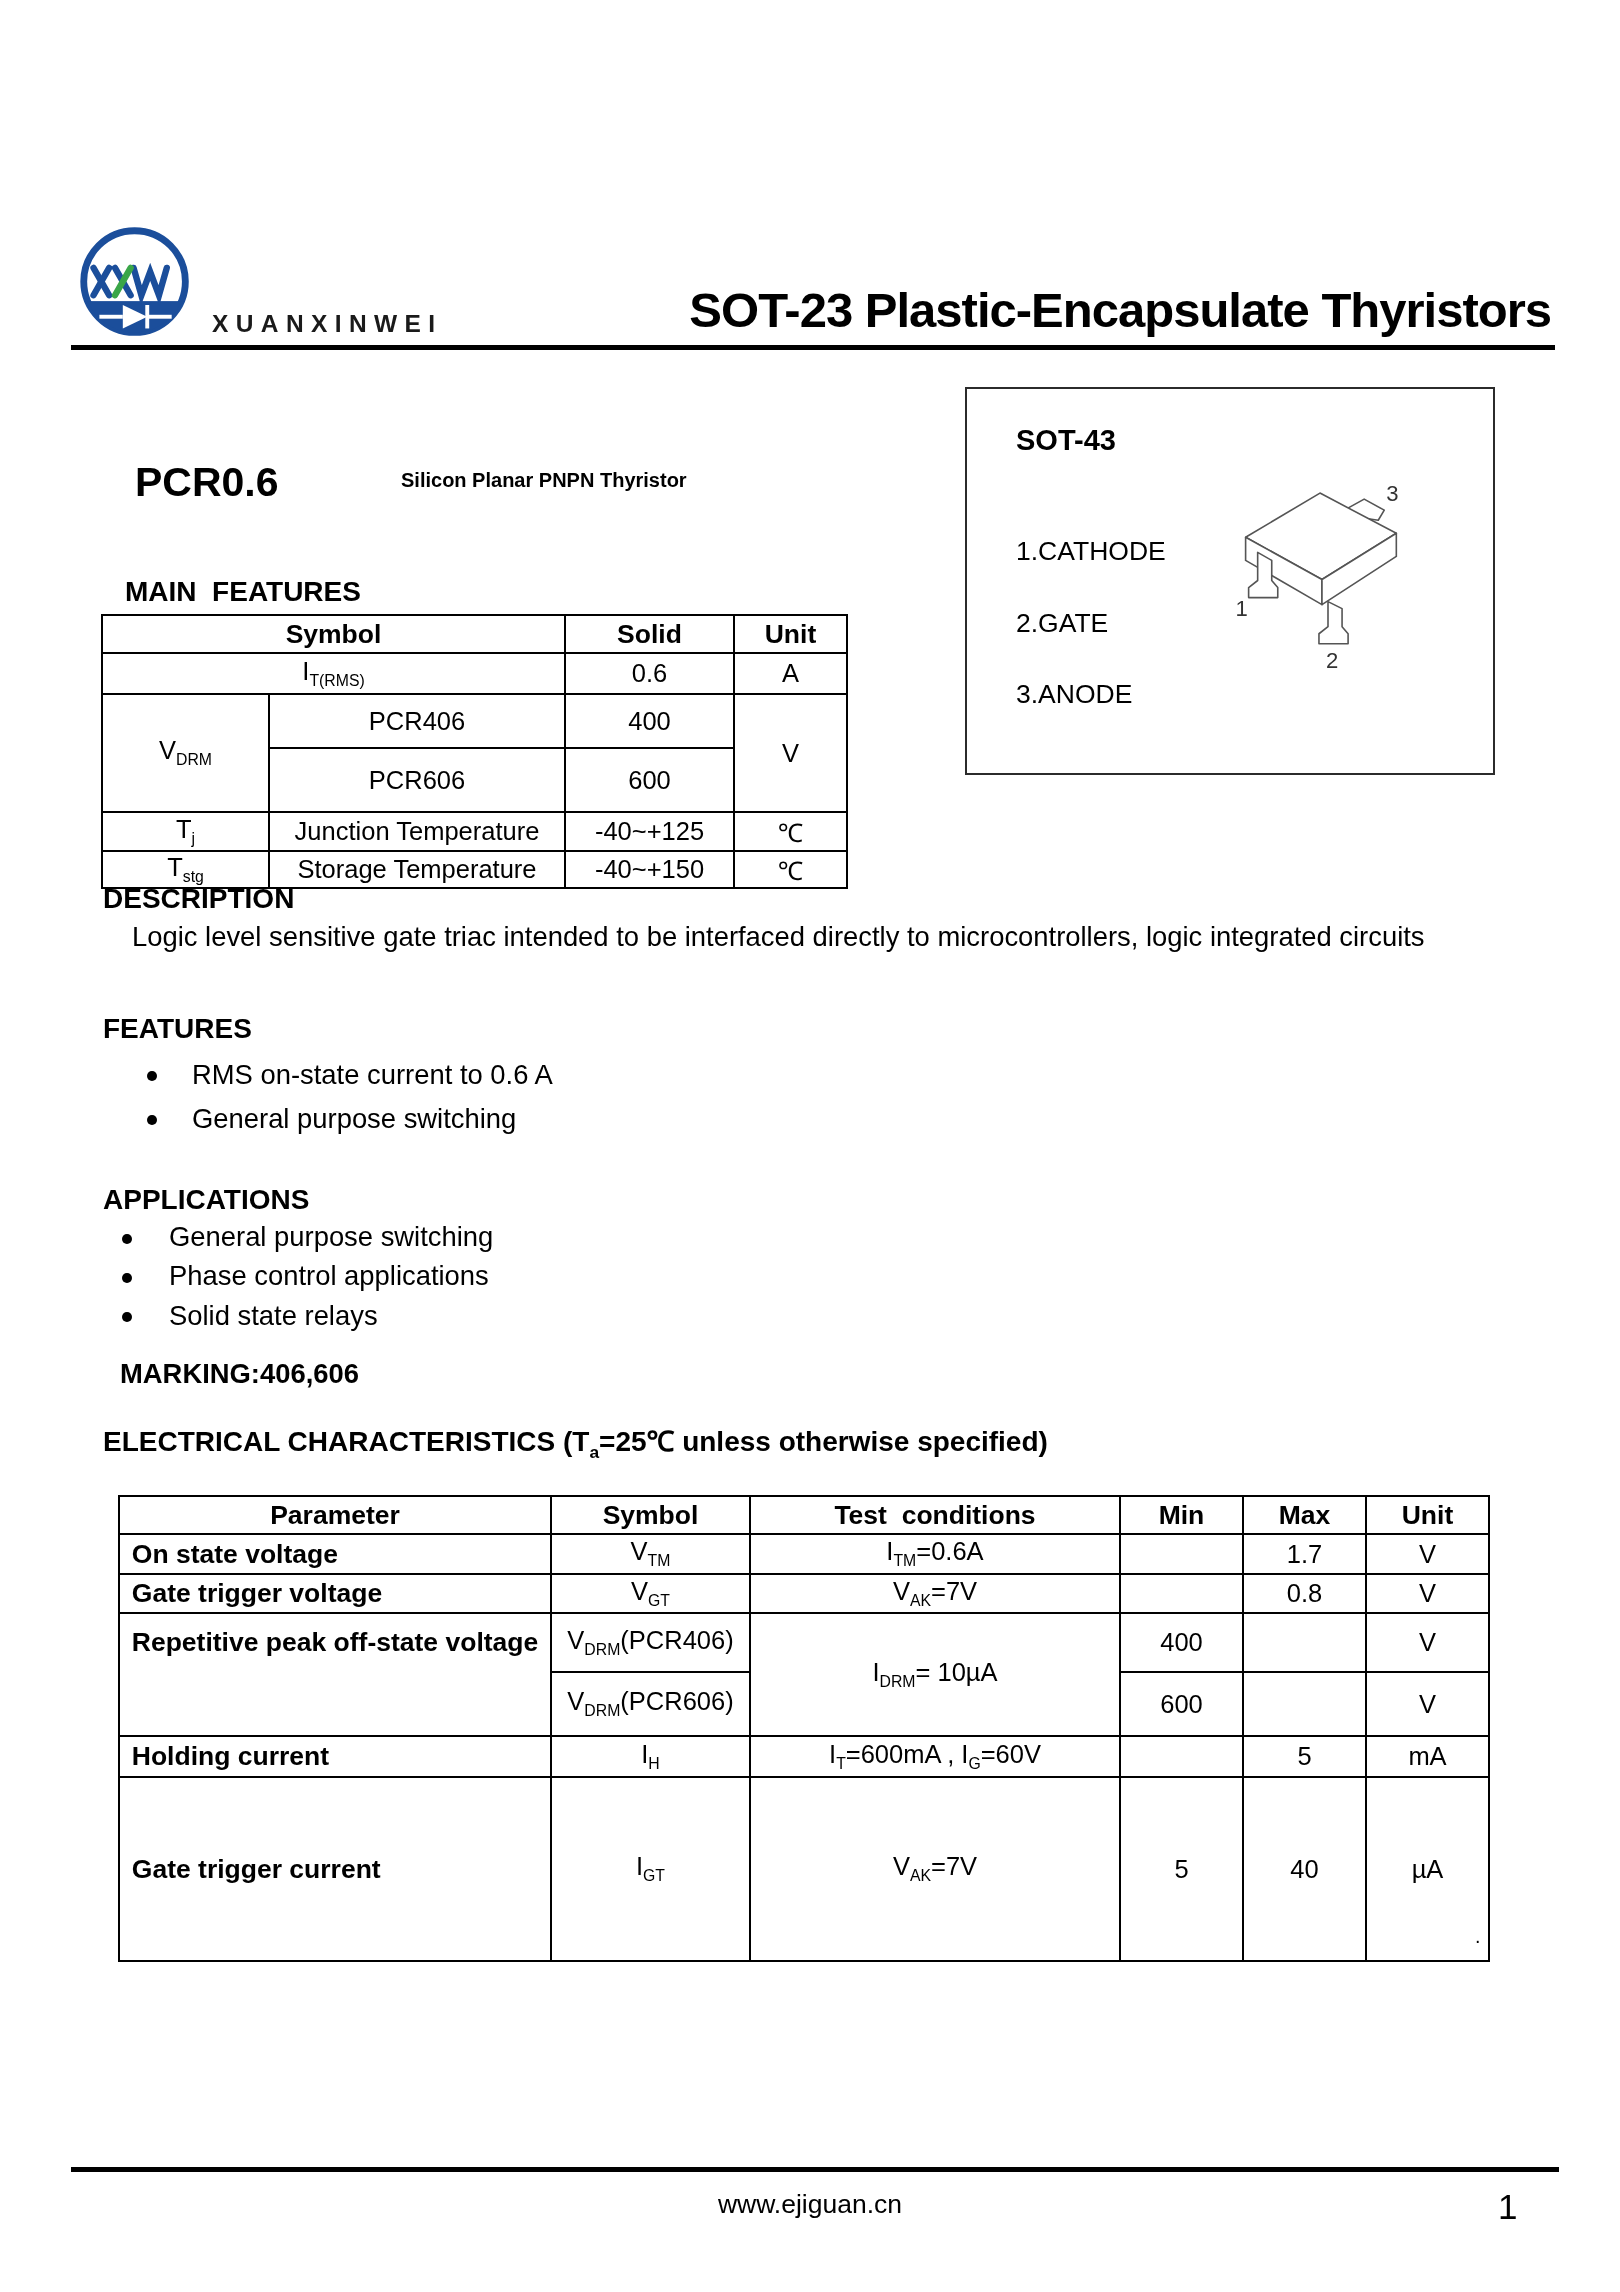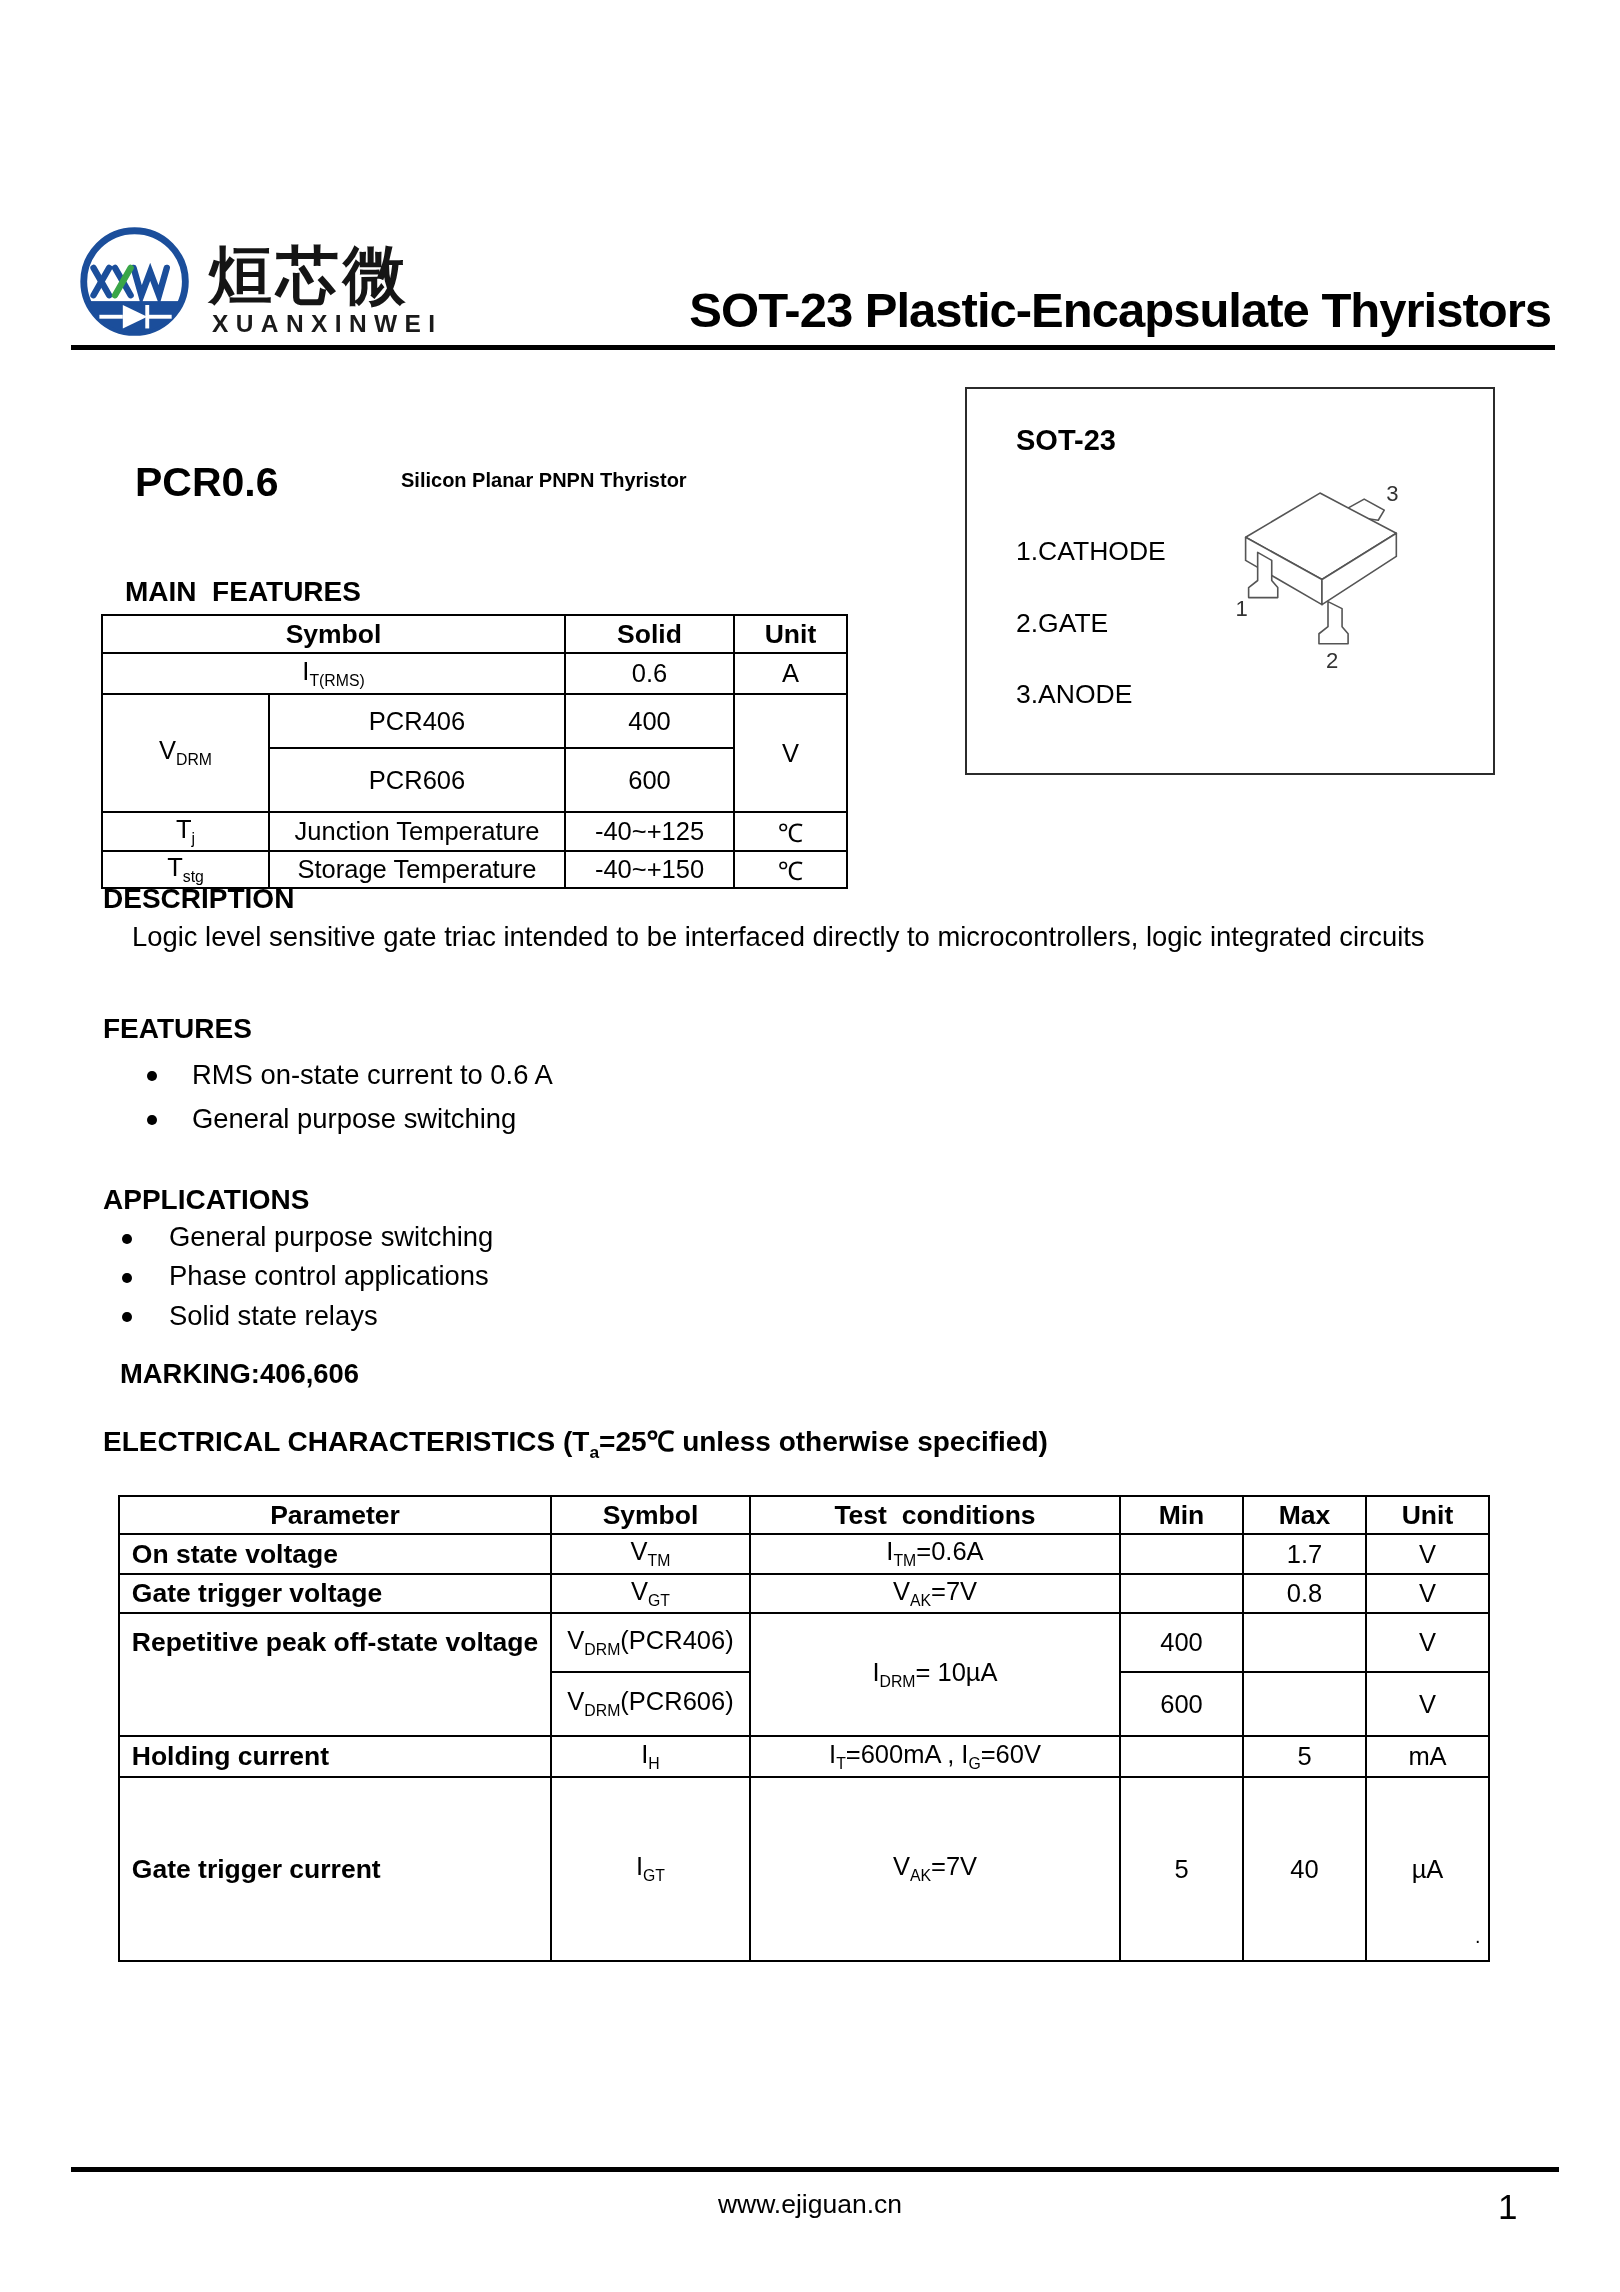--- a/index.html
+++ b/index.html
@@ -65,27 +65,26 @@
       <polygon points="52,86 52,110 77,98" fill="#ffffff"></polygon>
       <g stroke="#1b4e9b" stroke-width="6.5" stroke-linecap="round" fill="none">
         <line x1="22" y1="48" x2="38" y2="76"></line>
         <line x1="38" y1="48" x2="22" y2="76"></line>
         <line x1="44" y1="48" x2="60" y2="76"></line>
         <polyline points="63,48 71,76 80,52 89,76 97,48"></polyline>
       </g>
       <line x1="60" y1="48" x2="44" y2="76" stroke="#3aa648" stroke-width="6.5" stroke-linecap="round"></line>
     </svg>
   </div>
-  <div class="abs brand-cn nowrap" style="left:209px; top:233px;">烜芯微</div>
   <div class="abs brand-en nowrap" style="left:212px; top:310px;">XUANXINWEI</div>
   <div class="abs doc-title nowrap" style="right:69px; top:282px;">SOT-23 Plastic-Encapsulate Thyristors</div>
   <div class="abs rule" style="left:71px; top:345px; width:1484px; height:4.9px;"></div>
 
   <div class="abs pkg-box" style="left:965px; top:387px;">
-    <div class="abs pkg-title" style="left:49px; top:35px;">SOT-23</div>
+    <div class="abs pkg-title" style="left:49px; top:35px;">SOT-43</div>
     <div class="abs pin-label nowrap" style="left:49px; top:147px;">1.CATHODE</div>
     <div class="abs pin-label nowrap" style="left:49px; top:219px;">2.GATE</div>
     <div class="abs pin-label nowrap" style="left:49px; top:290px;">3.ANODE</div>
 
     <svg class="abs" style="left:258px; top:86px;" width="206" height="211" viewBox="0 0 200 210">
       <g fill="#ffffff" stroke="#555555" stroke-width="1.6" stroke-linejoin="round">
 
         <polygon points="118,34 136,24 156,35 150,45 130,42"></polygon>
 
         <polygon points="18,62 92,18 168,58 94,104"></polygon>

